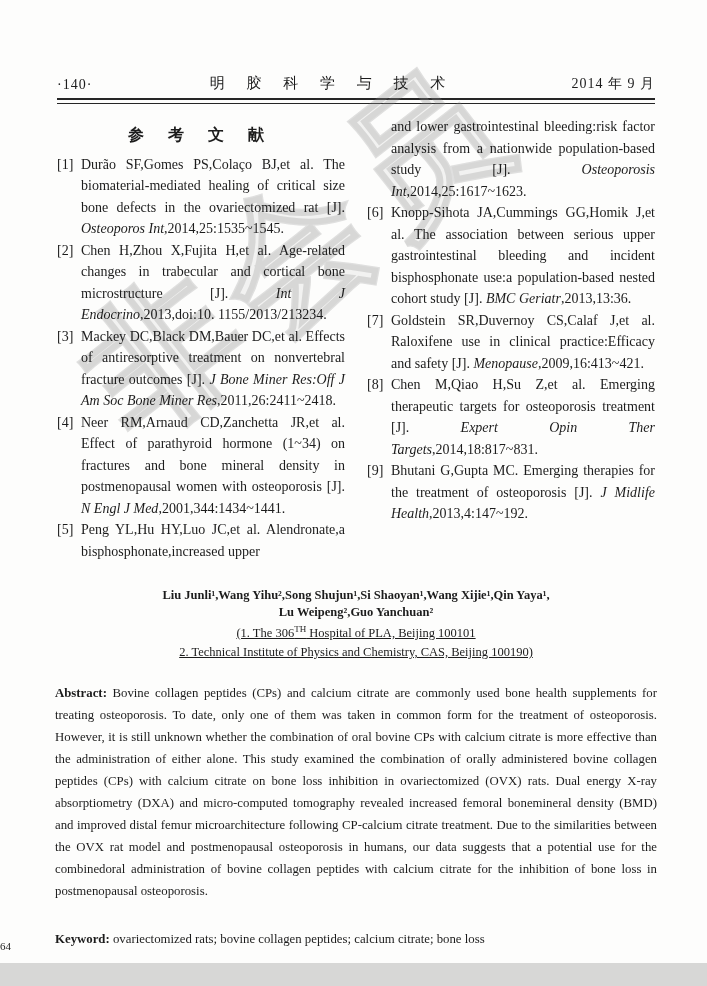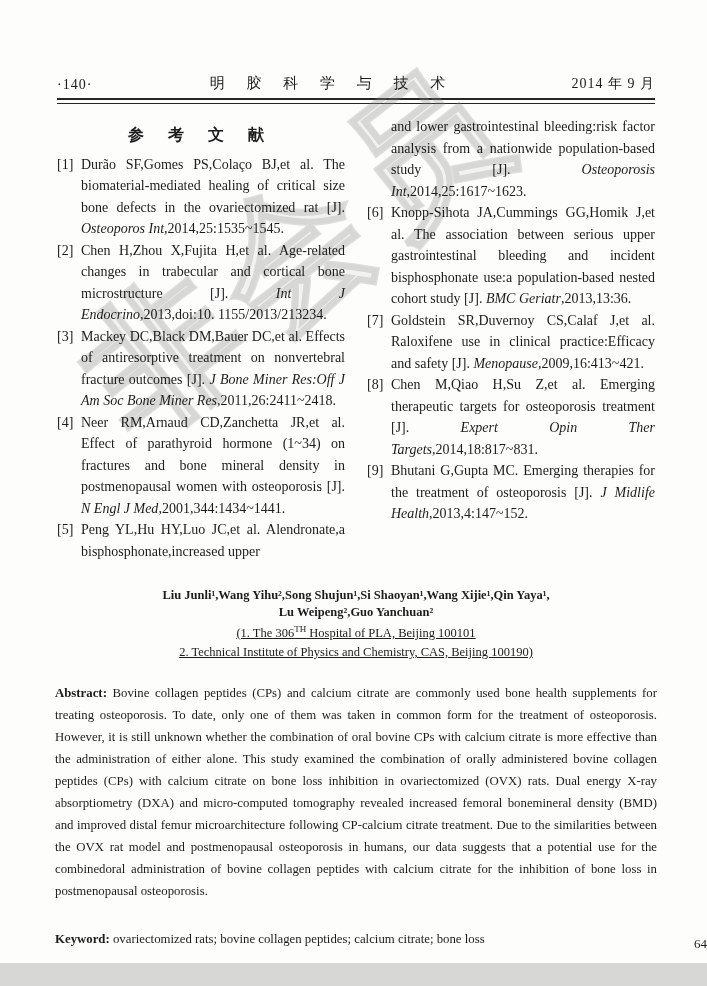--- a/index.html
+++ b/index.html
@@ -71,21 +71,21 @@
     margin-top:22px;
   }
   .abstract .label,.keyword .label{font-weight:bold;}
   .keyword{
     font-size:12.8px;line-height:22px;text-align:left;
     margin-top:26px;
   }
   
   .footer-page{
     position:absolute;bottom:34px;left:0;width:100%;
-    text-align:right;font-size:13px;z-index:1;
+    text-align:left;font-size:11px;z-index:1;
   }
   .bottom-band{
     position:absolute;bottom:0;left:0;width:100%;height:23px;
     background:#d7d7d6;z-index:1;
   }
 </style>
 </head>
 <body>
 
 <div class="page">
@@ -109,21 +109,21 @@
           <div class="ref-item"><span class="ref-marker">[4]</span><span>Neer RM,Arnaud CD,Zanchetta JR,et al. Effect of parathyroid hormone (1~34) on fractures and bone mineral density in postmenopausal women with osteoporosis [J]. </span><span class="italic">N Engl J Med</span><span>,2001,344:1434~1441.</span></div>
           <div class="ref-item"><span class="ref-marker">[5]</span><span>Peng YL,Hu HY,Luo JC,et al. Alendronate,a bisphosphonate,increased upper</span></div>
         </div>
     </div>
     <div class="refs-col">
       <div id="refs-right">
           <div class="ref-item no-marker"><span>and lower gastrointestinal bleeding:risk factor analysis from a nationwide population-based study [J]. </span><span class="italic">Osteoporosis Int</span><span>,2014,25:1617~1623.</span></div>
           <div class="ref-item"><span class="ref-marker">[6]</span><span>Knopp-Sihota JA,Cummings GG,Homik J,et al. The association between serious upper gastrointestinal bleeding and incident bisphosphonate use:a population-based nested cohort study [J]. </span><span class="italic">BMC Geriatr</span><span>,2013,13:36.</span></div>
           <div class="ref-item"><span class="ref-marker">[7]</span><span>Goldstein SR,Duvernoy CS,Calaf J,et al. Raloxifene use in clinical practice:Efficacy and safety [J]. </span><span class="italic">Menopause</span><span>,2009,16:413~421.</span></div>
           <div class="ref-item"><span class="ref-marker">[8]</span><span>Chen M,Qiao H,Su Z,et al. Emerging therapeutic targets for osteoporosis treatment [J]. </span><span class="italic">Expert Opin Ther Targets</span><span>,2014,18:817~831.</span></div>
-          <div class="ref-item"><span class="ref-marker">[9]</span><span>Bhutani G,Gupta MC. Emerging therapies for the treatment of osteoporosis [J]. </span><span class="italic">J Midlife Health</span><span>,2013,4:147~152.</span></div>
+          <div class="ref-item"><span class="ref-marker">[9]</span><span>Bhutani G,Gupta MC. Emerging therapies for the treatment of osteoporosis [J]. </span><span class="italic">J Midlife Health</span><span>,2013,4:147~192.</span></div>
         </div>
     </div>
   </div>
 
   <div class="paper">
     <div class="authors">Liu Junli¹,Wang Yihu²,Song Shujun¹,Si Shaoyan¹,Wang Xijie¹,Qin Yaya¹,</div>
     <div class="authors">Lu Weipeng²,Guo Yanchuan²</div>
     <div class="affil"><span>(1. The 306</span><sup>TH</sup><span> Hospital of PLA, Beijing 100101</span></div>
     <div class="affil">2. Technical Institute of Physics and Chemistry, CAS, Beijing 100190)</div>
 

